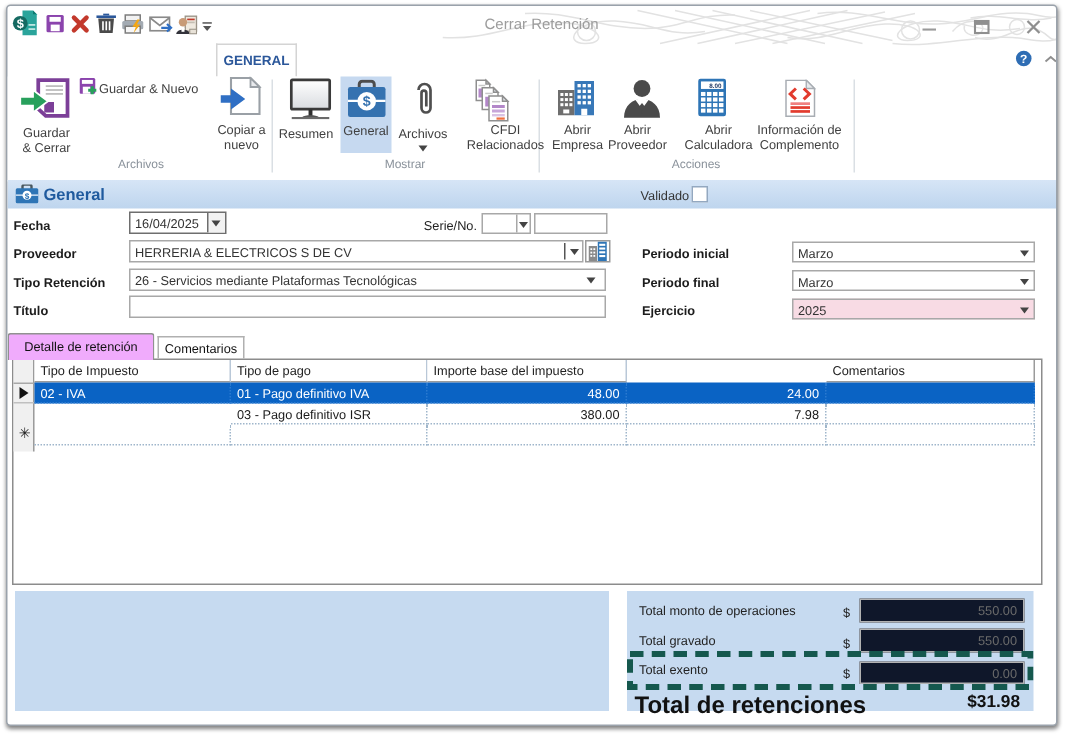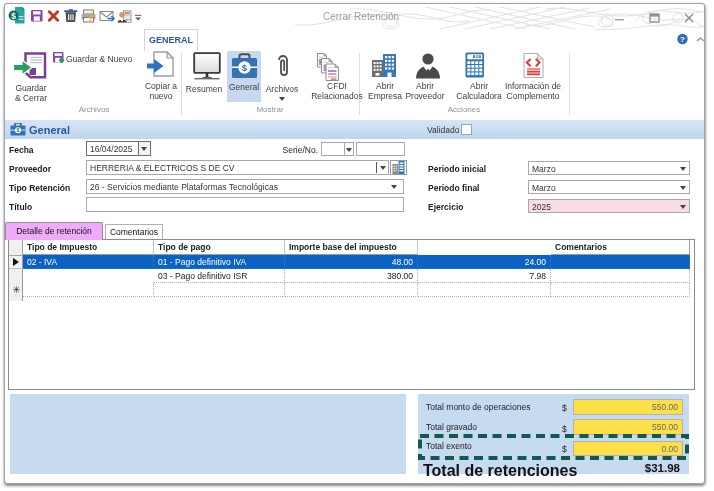--- a/index.html
+++ b/index.html
@@ -18,26 +18,26 @@
   .rlabel { position:absolute; top:101px; font-size:8px; color:#8a929b; text-align:center; }
   .btxt { position:absolute; font-size:8.5px; color:#404040; text-align:center; line-height:10px; }
   .genbar { position:absolute; left:0px; top:116px; width:699px; height:19px;
             background:linear-gradient(#d6e5f6,#bed5ee); }
   .genbar .t { position:absolute; left:24px; top:4px; font-size:11px; font-weight:bold; color:#1f5a9e; }
   .flabel { position:absolute; font-size:8.5px; font-weight:bold; color:#1c1c1c; }
   .field { position:absolute; background:#fff; border:1px solid #a8a8a8; font-size:8.5px; color:#333; }
   .darr { width:0; height:0; border-left:3px solid transparent; border-right:3px solid transparent; border-top:4px solid #444; position:absolute; }
   
   .grid { position:absolute; left:3px; top:235px; width:687px; height:151px; background:#fff; border:1px solid #8c8c8c; }
-  .ghead { position:absolute; top:0; height:15px; font-size:8.5px; font-weight:bold; color:#222; line-height:15px; padding-left:4px; background:#fff; border-right:1px solid #b9c8d8; border-bottom:1px solid #9b9b9b; }
+  .ghead { position:absolute; top:0; height:15px; font-size:8.5px; font-weight:normal; color:#222; line-height:15px; padding-left:4px; background:#fff; border-right:1px solid #b9c8d8; border-bottom:1px solid #9b9b9b; }
   .gcell { position:absolute; height:14px; font-size:8.5px; color:#1a1a1a; line-height:14px; padding:0 4px; border-right:1px dotted #9fb6cb; border-bottom:1px dotted #9fb6cb; white-space:nowrap; overflow:hidden; }
   .band { position:absolute; left:5px; top:390px; width:679px; height:80px; background:#c6daf0; }
   .band .lbl { position:absolute; left:16px; font-size:8.5px; color:#222; }
   .band .dol { position:absolute; left:152px; font-size:8.5px; color:#222; }
-  .band .bx { position:absolute; left:163px; width:110px; height:15px; background:#fde047; border:1px solid #b2b2b2;
+  .band .bx { position:absolute; left:163px; width:110px; height:15px; background:#0f172a; border:1px solid #b2b2b2;
               font-size:8.5px; color:#6a6a6a; text-align:right; line-height:14px; padding-right:4px; }
 </style>
 </head>
 <body>
 <div class="win">
 
   <svg class="abs" style="left:290px;top:1px" width="410" height="26" viewBox="0 0 410 26">
     <g fill="none" stroke="#e2e2e2" stroke-width="1">
       <path d="M0 20 C 30 22, 50 10, 75 10 C 105 10, 112 24, 95 24 C 80 24, 88 8, 115 9 C 140 10, 150 20, 175 16"></path>
       <path d="M55 4 C 85 2, 105 14, 135 14 C 160 14, 170 4, 195 5"></path>

